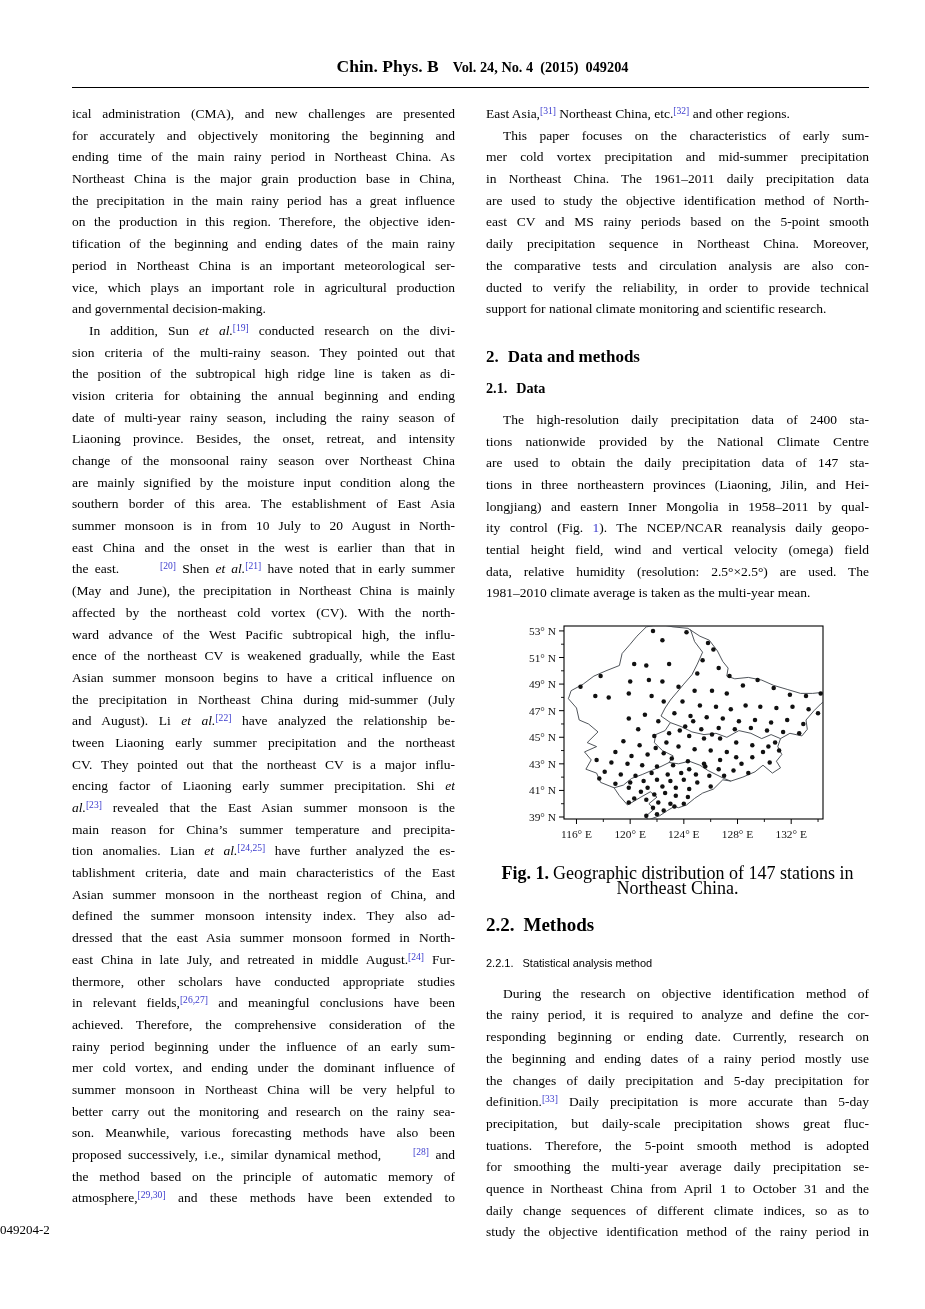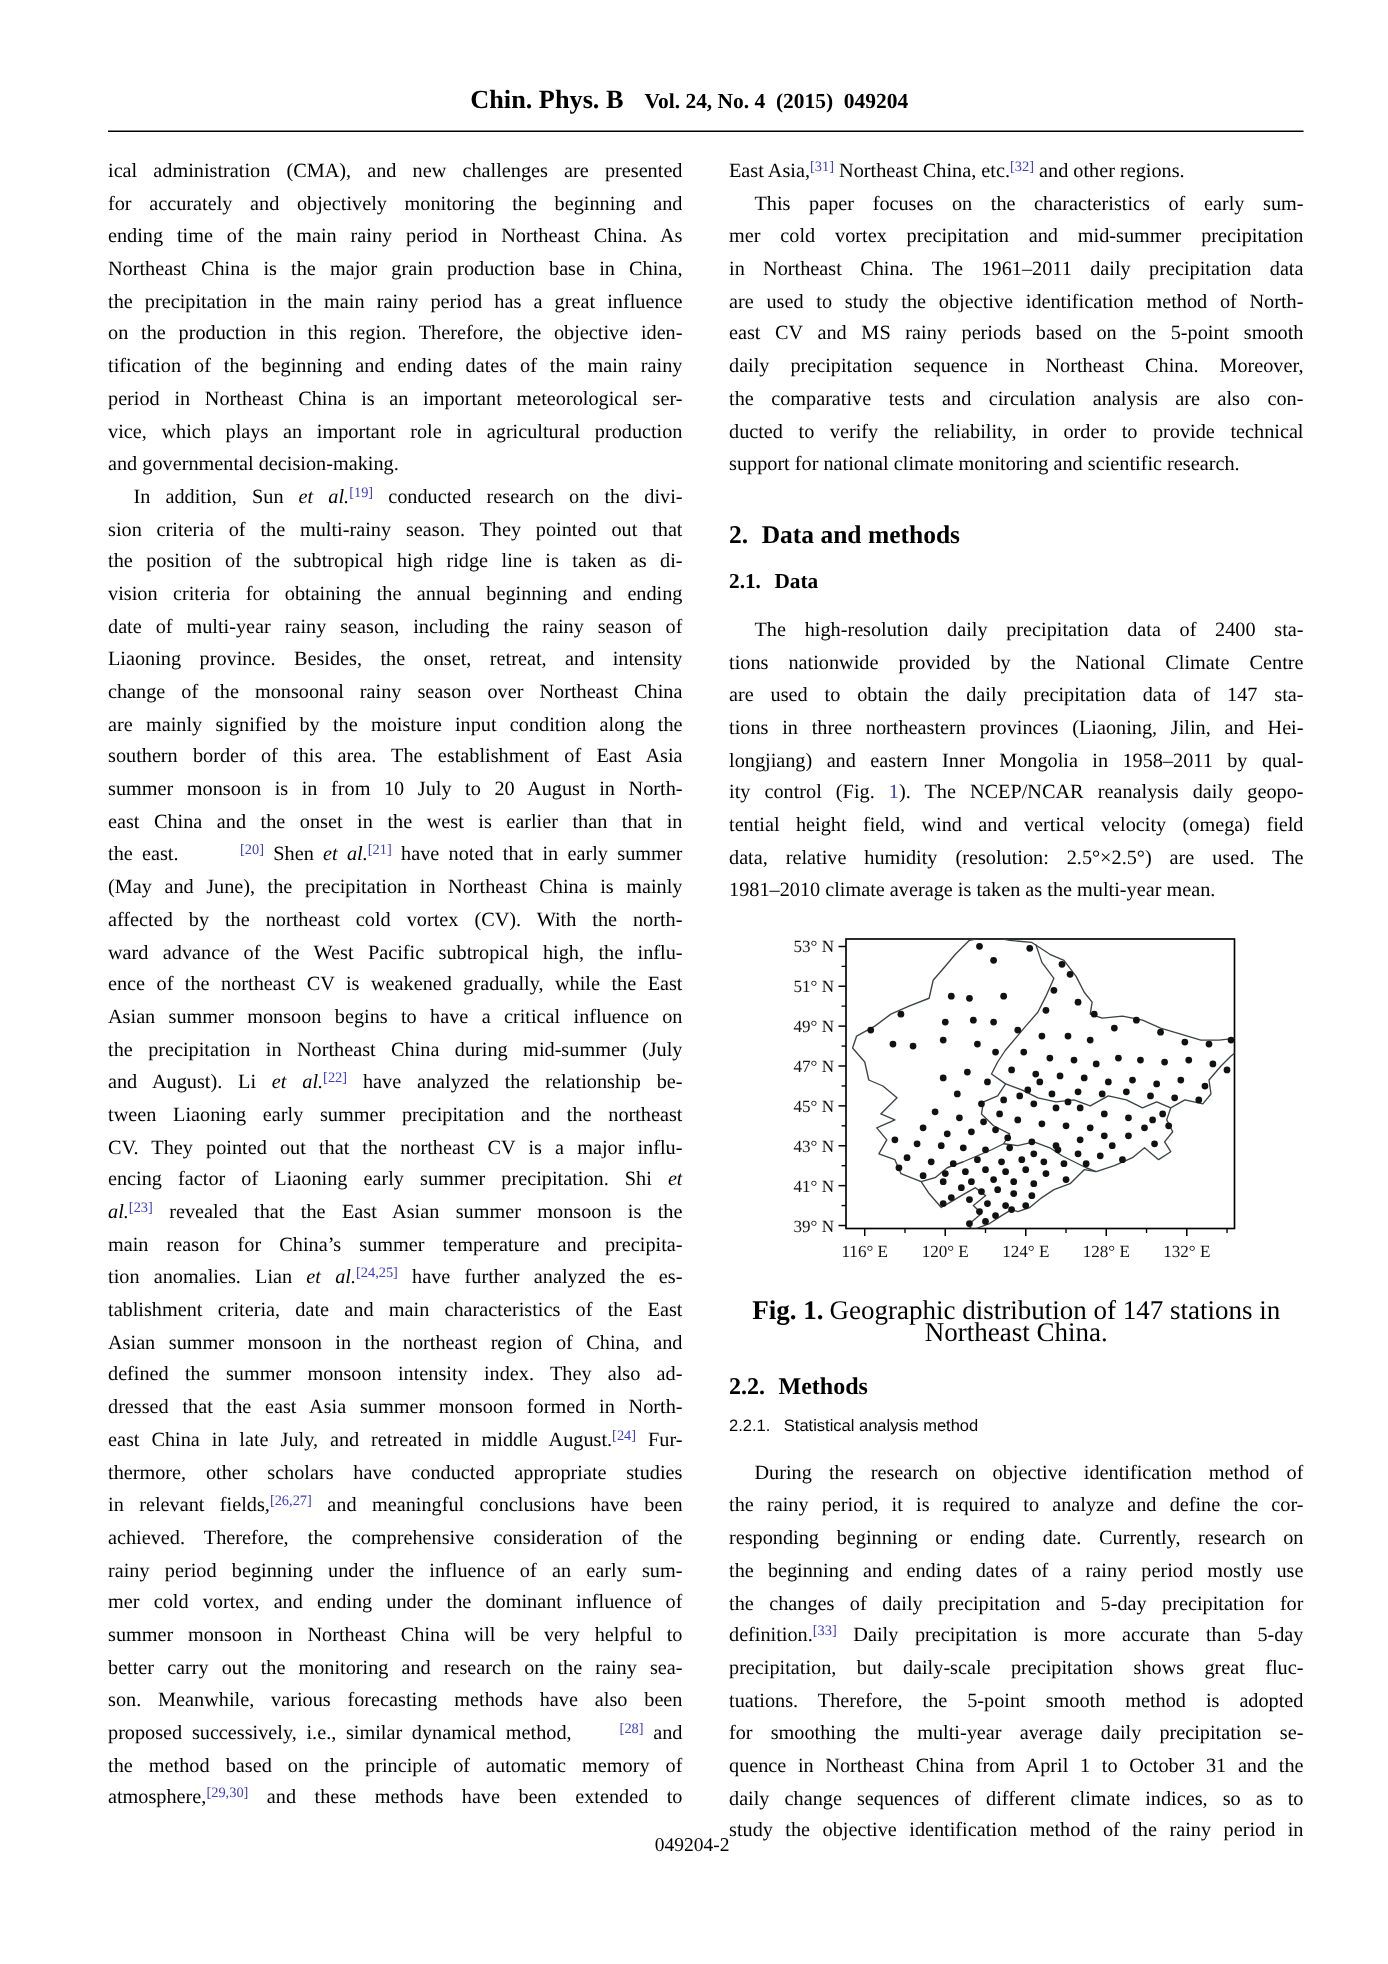--- a/index.html
+++ b/index.html
@@ -1,38 +1,38 @@
 <!DOCTYPE html>
 <html><head>
 <meta charset="utf-8">
 <style>
   html,body{margin:0;padding:0;background:#ffffff;}
   .page{position:relative;width:925px;height:1309px;background:#fff;color:#000;
         font-family:"Liberation Serif",serif;overflow:hidden;}
-  .hdr{position:absolute;top:56px;left:61px;width:797px;text-align:center;white-space:nowrap;}
+  .hdr{position:absolute;top:56px;left:84px;width:797px;text-align:center;white-space:nowrap;}
   .hdr .journal{font-weight:bold;font-size:17.5px;}
   .hdr .issue{font-weight:bold;font-size:14.3px;margin-left:14px;}
   .hrule{position:absolute;top:87px;left:72px;width:797px;border-top:1.6px solid #000;}
   .cols{position:absolute;top:103px;left:72px;width:797px;display:flex;gap:31px;}
   .col{width:383px;font-size:13.5px;line-height:21.7px;}
   .ln{height:21.7px;overflow:hidden;}
   .jl{text-align:justify;text-align-last:justify;}
   .ind{text-indent:17px;}
   sup.ref{font-size:9.6px;line-height:0;position:relative;top:-0.45em;vertical-align:baseline;}
   .flink{cursor:pointer;}
   .h2{font-size:17px;font-weight:bold;margin:26px 0 10px 0;line-height:22px;}
   .h3{font-size:14.2px;font-weight:bold;margin:2px 0 10px 0;line-height:21px;}
   .h3first{margin-top:2px;}
-  .h3b{font-size:16px;font-weight:bold;margin:18px 0 6px 0;line-height:21px;}
+  .h3b{font-size:19px;font-weight:bold;margin:18px 0 18px 0;line-height:21px;}
   .h4{font-family:"Liberation Sans",sans-serif;font-size:11px;font-weight:normal;margin:2px 0 9px 0;line-height:21px;}
   .hnum{margin-right:9px;}
   .figwrap{margin:14px 0 0 30px;}
   .figcaption{font-size:18px;text-align:center;margin:11px 4px 2px 4px;line-height:15px;}
   .figcaption b{margin-right:4px;}
-  .ftr{position:absolute;top:1222px;left:0;width:923px;text-align:center;font-size:13px;}
+  .ftr{position:absolute;top:1222px;left:0;width:923px;text-align:left;font-size:13px;}
   svg text{font-family:"Liberation Serif",serif;font-size:11.4px;fill:#111;}
 </style>
 </head>
 <body>
 
 <div class="page">
   <div class="hdr">
     <span class="journal">Chin. Phys. B</span><span class="issue">Vol. 24, No. 4&nbsp;&nbsp;(2015)&nbsp;&nbsp;049204</span>
   </div>
   <div class="hrule"></div>

